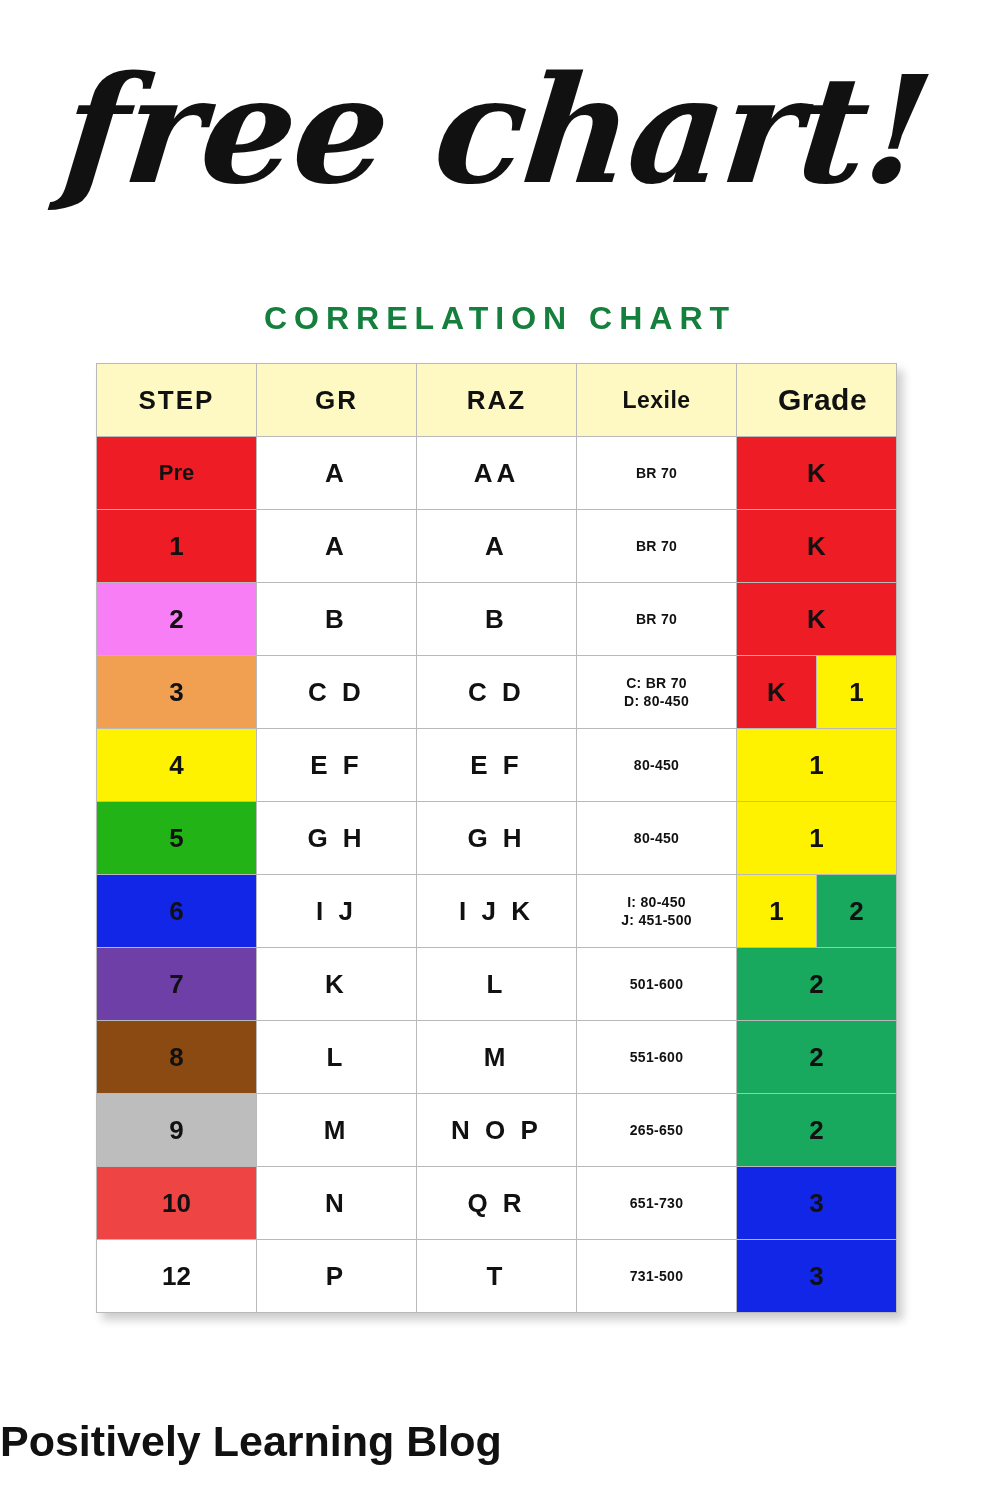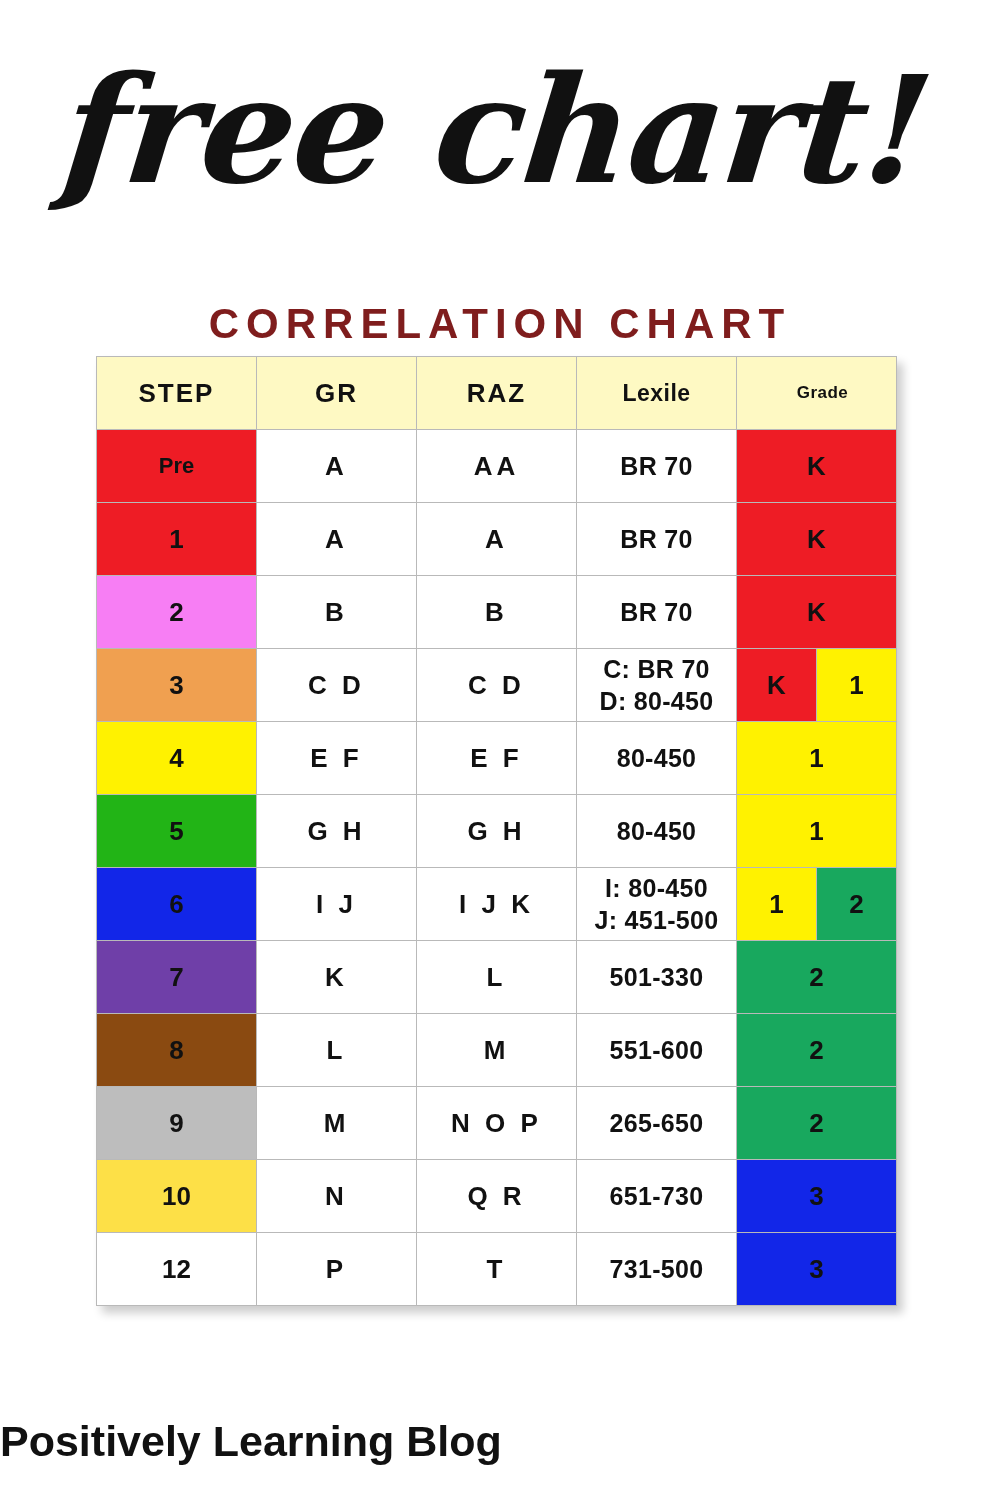--- a/index.html
+++ b/index.html
@@ -31,25 +31,25 @@
 
   
   .chart-wrap {
     position: absolute;
     left: 96px;
     top: 300px;
     width: 808px;
   }
   .chart-title {
     text-align: center;
-    font-size: 42px;
+    font-size: 32px;
     font-weight: bold;
     letter-spacing: 7px;
-    color: #7f1d1d;
-    margin-bottom: 8px;
+    color: #15803d;
+    margin-bottom: 26px;
     font-family: "Liberation Sans", sans-serif;
   }
   table.corr {
     border-collapse: collapse;
     width: 800px;
     table-layout: fixed;
     box-shadow: 6px 7px 9px rgba(0,0,0,0.20);
     background: #fff;
   }
   table.corr td, table.corr th {
@@ -67,26 +67,26 @@
   col.c-lex  { width: 160px; }
   col.c-grade{ width: 160px; }
 
   thead th {
     height: 56px;
     font-size: 26px;
     letter-spacing: 2px;
     background: #fef9c3;
   }
   thead th.lex-h { letter-spacing: 0.5px; font-size: 23px; }
-  thead th.grade-h { letter-spacing: 0.5px; font-size: 17px; padding-left: 12px; }
+  thead th.grade-h { letter-spacing: 0.5px; font-size: 30px; padding-left: 12px; }
 
   td.step { font-size: 26px; }
   td.step.pre { font-size: 22px; }
   td.gr, td.raz { font-size: 26px; letter-spacing: 4px; }
-  td.lex { font-size: 25px; line-height: 1.3; letter-spacing: 0.3px; }
+  td.lex { font-size: 14px; line-height: 1.3; letter-spacing: 0.3px; }
   td.grade { font-size: 26px; }
 
   
   .split {
     display: flex;
     width: 100%;
     height: 72px;
   }
   .split > div {
     flex: 1 1 50%;
@@ -194,39 +194,39 @@
             <div class="split">
               <div style="background: rgb(255, 242, 0);">1</div>
               <div style="background: rgb(24, 168, 94);">2</div>
             </div>
           </td>
         </tr>
         <tr>
           <td class="step" style="background: rgb(111, 63, 168);">7</td>
           <td class="gr">K</td>
           <td class="raz">L</td>
-          <td class="lex">501-330</td>
+          <td class="lex">501-600</td>
           <td class="grade nopad" style="background: rgb(24, 168, 94);">2</td>
         </tr>
         <tr>
           <td class="step" style="background: rgb(138, 74, 17);">8</td>
           <td class="gr">L</td>
           <td class="raz">M</td>
           <td class="lex">551-600</td>
           <td class="grade nopad" style="background: rgb(24, 168, 94);">2</td>
         </tr>
         <tr>
           <td class="step" style="background: rgb(189, 189, 189);">9</td>
           <td class="gr">M</td>
           <td class="raz">N O P</td>
           <td class="lex">265-650</td>
           <td class="grade nopad" style="background: rgb(24, 168, 94);">2</td>
         </tr>
         <tr>
-          <td class="step" style="background: #fde047; margin-top: 11px;">10</td>
+          <td class="step" style="background: #ef4444; margin-top: 11px;">10</td>
           <td class="gr">N</td>
           <td class="raz">Q R</td>
           <td class="lex">651-730</td>
           <td class="grade nopad" style="background: rgb(18, 38, 232);">3</td>
         </tr>
         <tr>
           <td class="step" style="background: rgb(255, 255, 255);">12</td>
           <td class="gr">P</td>
           <td class="raz">T</td>
           <td class="lex">731-500</td>

